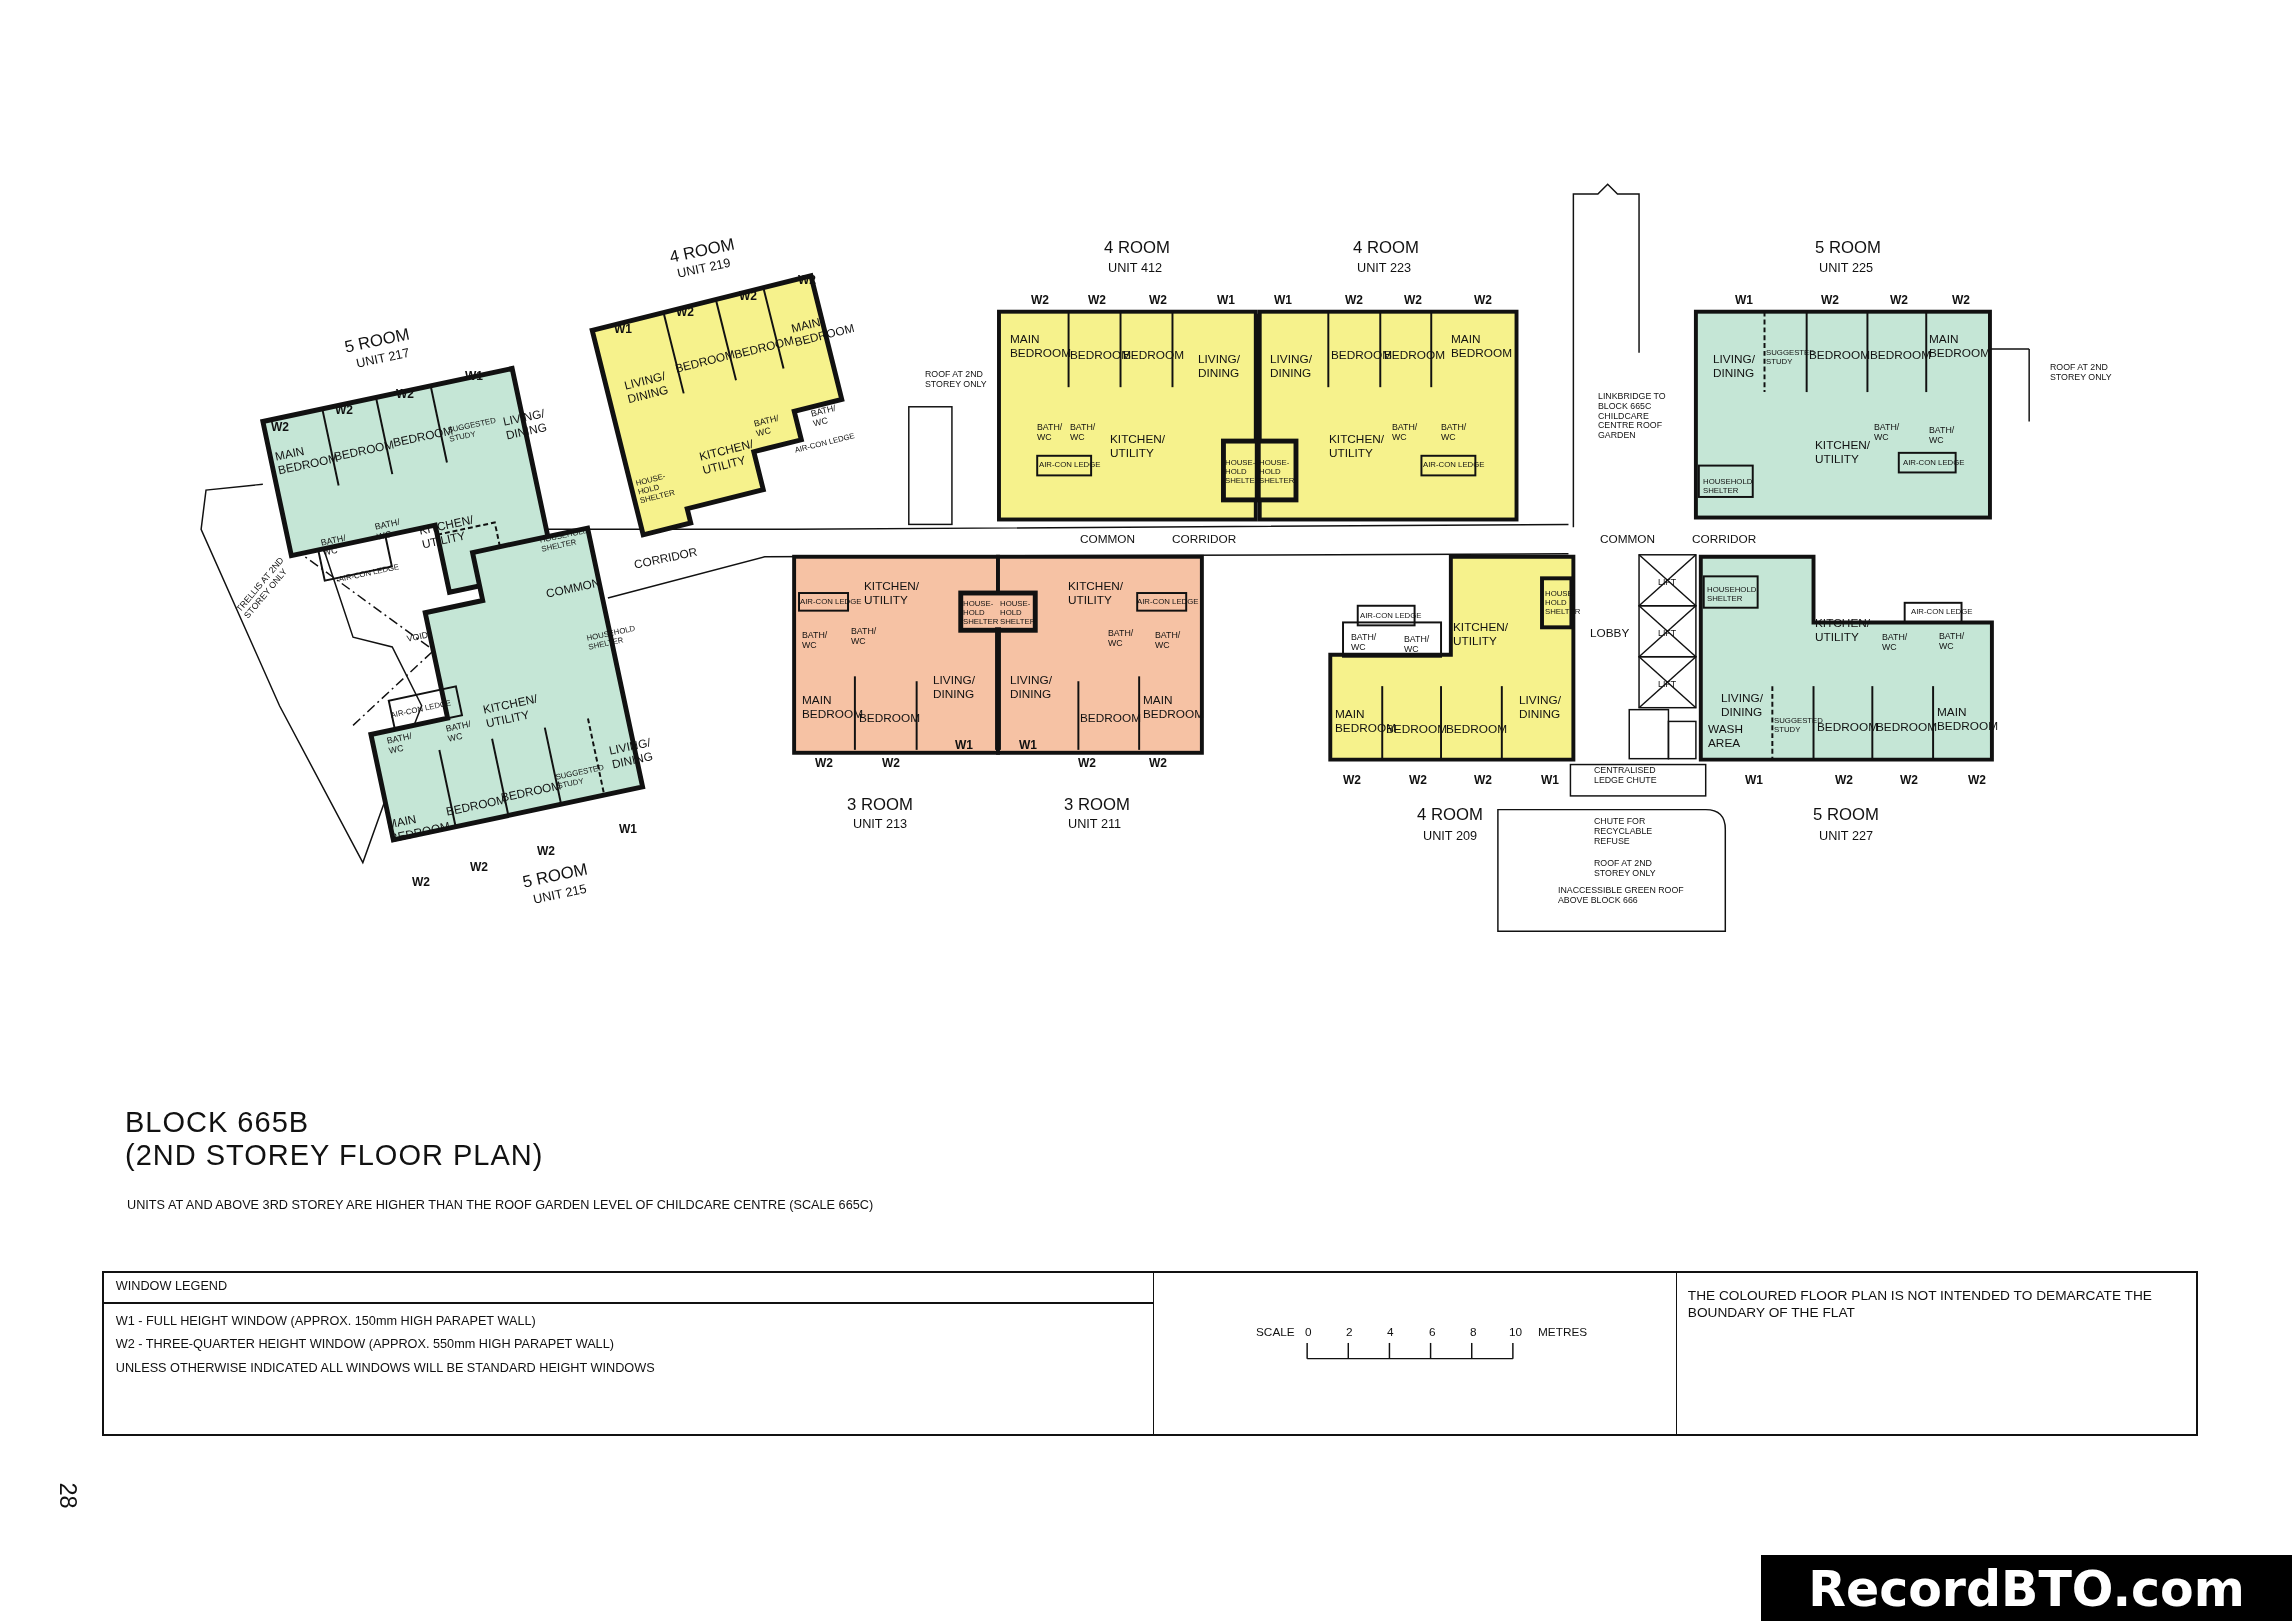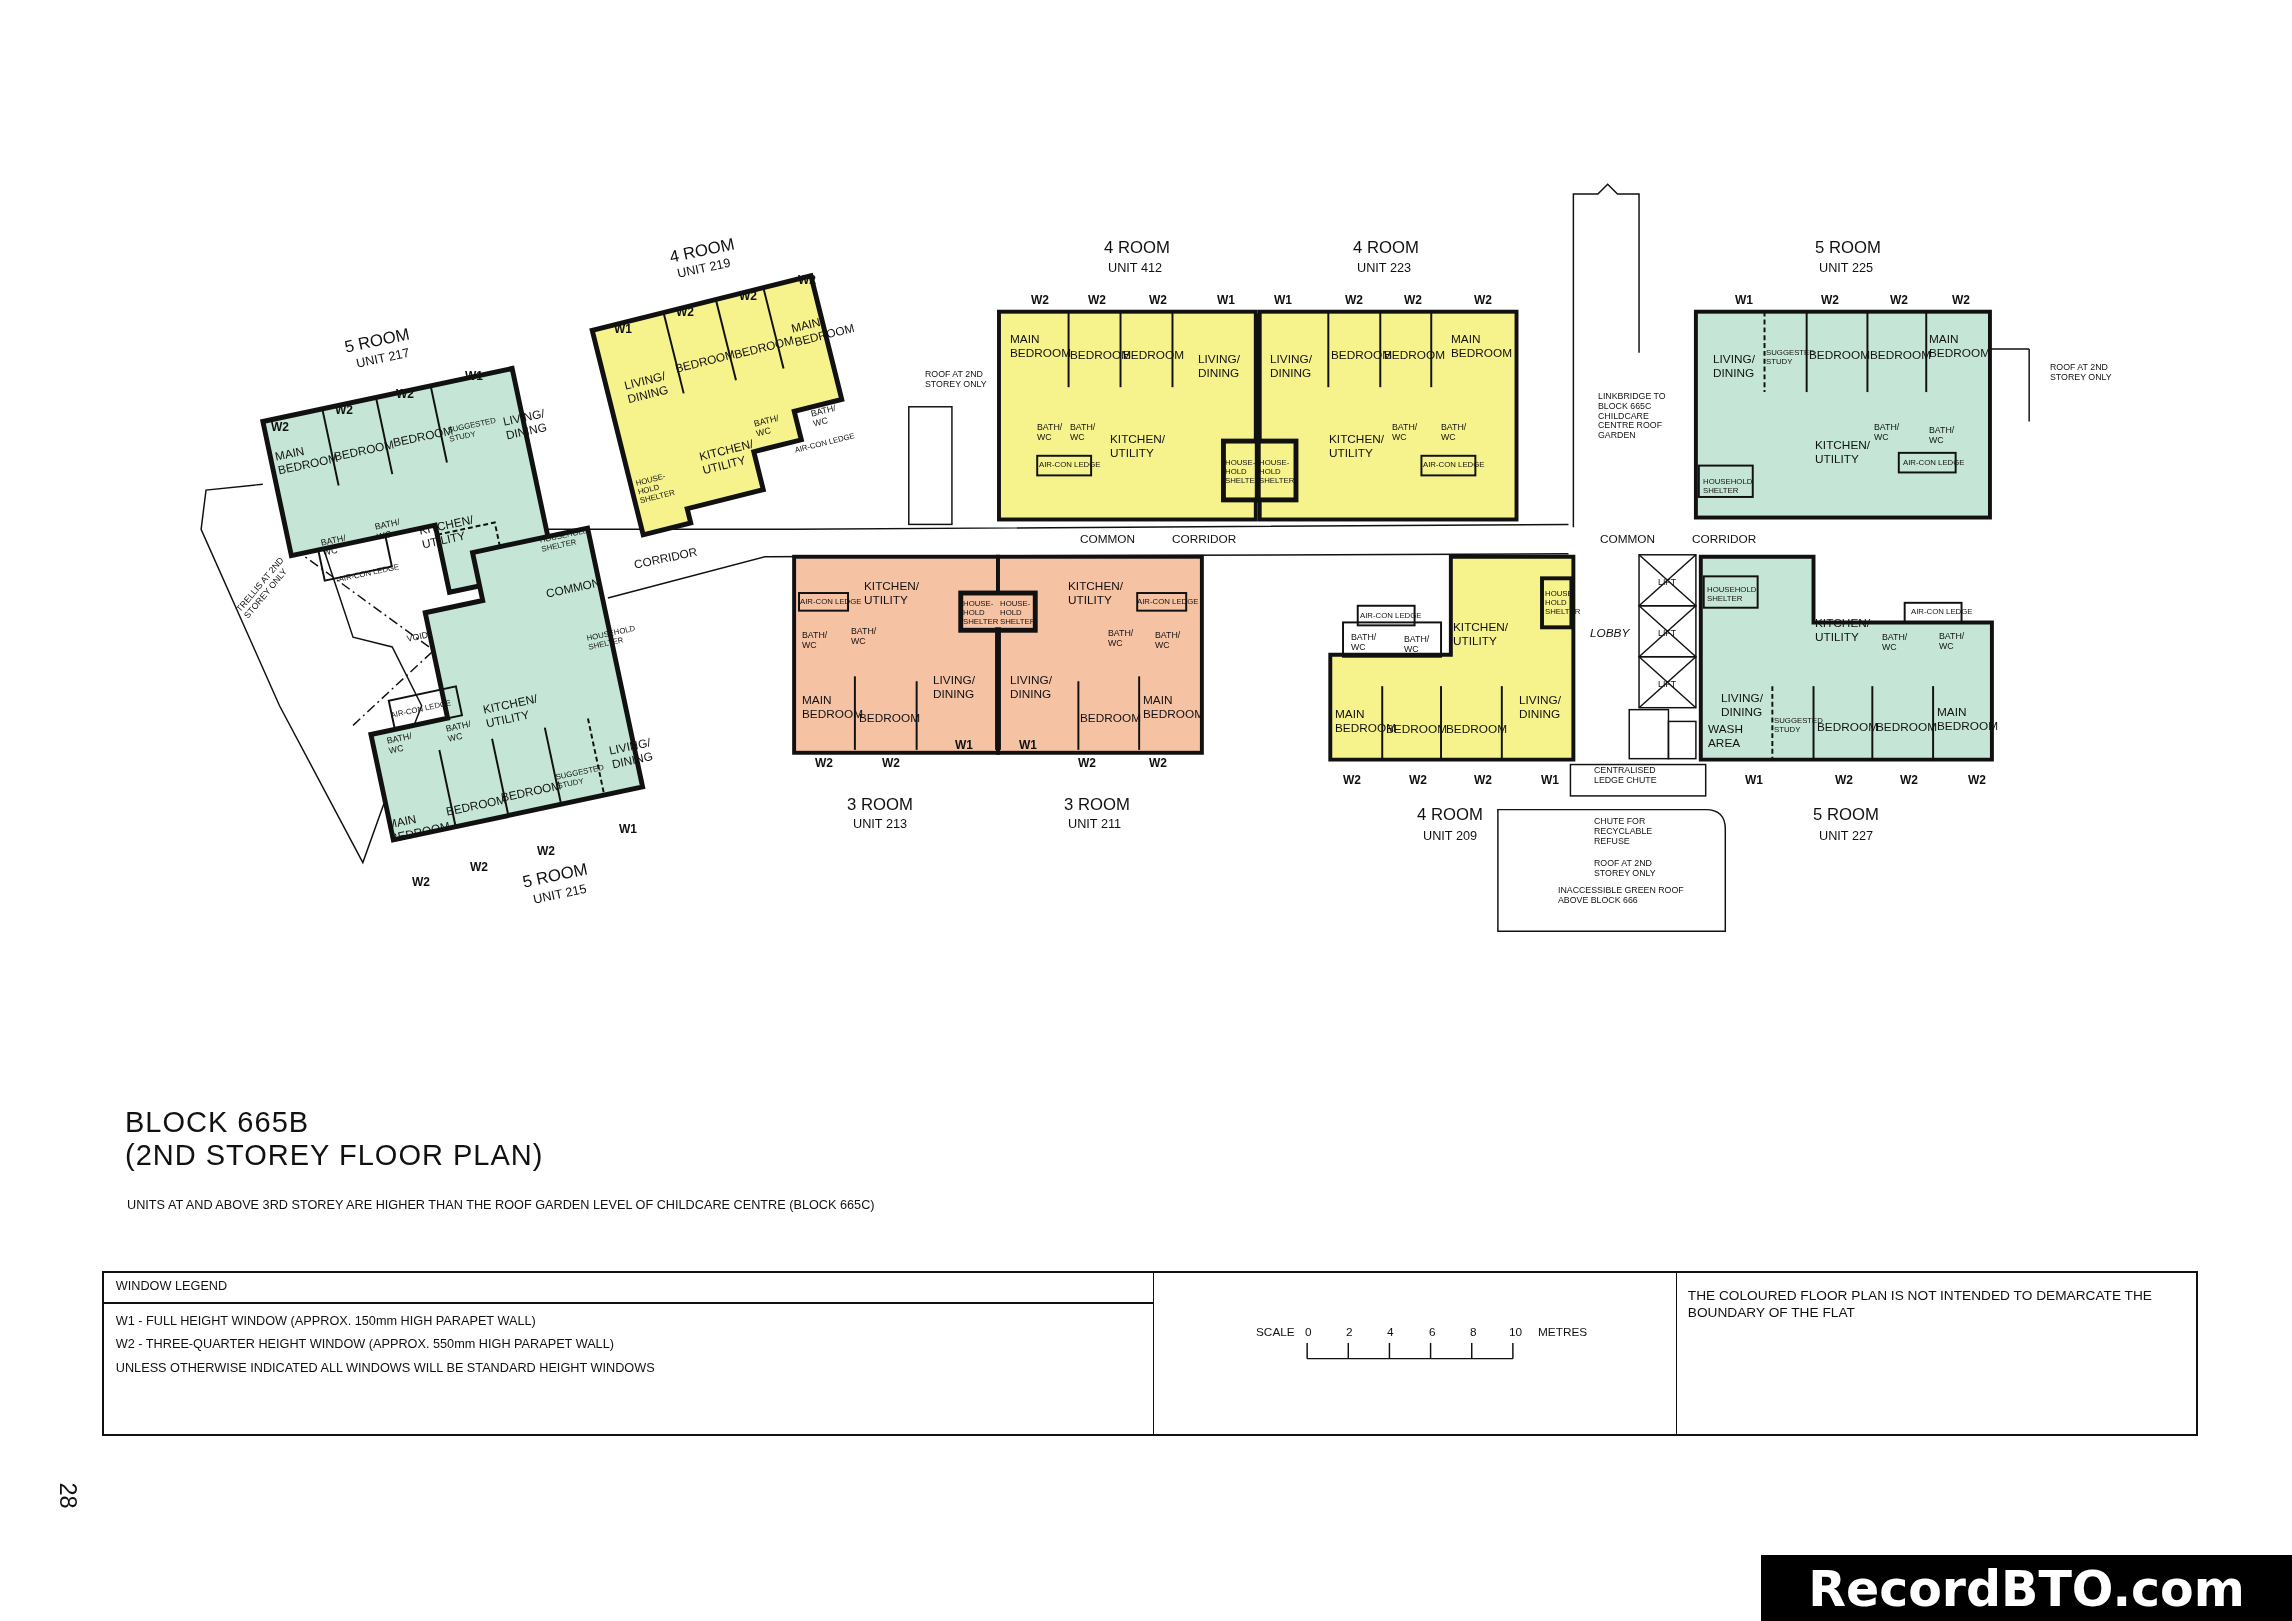--- a/index.html
+++ b/index.html
@@ -324,41 +324,41 @@
   <div class="lbl w" style="left:470px;top:861px;">W2</div>
   <div class="lbl w" style="left:537px;top:845px;">W2</div>
   <div class="lbl w" style="left:619px;top:823px;">W1</div>
 
   <div class="lbl c" style="left:1080px;top:533px;">COMMON</div>
   <div class="lbl c" style="left:1172px;top:533px;">CORRIDOR</div>
   <div class="lbl c" style="left:1600px;top:533px;">COMMON</div>
   <div class="lbl c" style="left:1692px;top:533px;">CORRIDOR</div>
   <div class="lbl c" style="left:545px;top:588px;transform:rotate(-12deg);">COMMON</div>
   <div class="lbl c" style="left:633px;top:559px;transform:rotate(-12deg);">CORRIDOR</div>
-  <div class="lbl c" style="left:1590px;top:627px;font-style:italic;">LOBBY</div>
+  <div class="lbl c" style="left:1590px;top:627px;">LOBBY</div>
   <div class="lbl sm" style="left:1658px;top:578px;">LIFT</div>
   <div class="lbl sm" style="left:1658px;top:629px;">LIFT</div>
   <div class="lbl sm" style="left:1658px;top:680px;">LIFT</div>
   <div class="lbl sm" style="left:406px;top:635px;transform:rotate(-12deg);">VOID</div>
   <div class="lbl c" style="left:1708px;top:723px;width:35px;white-space:normal;">WASH AREA</div>
   <div class="lbl sm" style="left:235px;top:608px;width:69px;white-space:normal;transform:rotate(-50deg);">TRELLIS AT 2ND STOREY ONLY</div>
   <div class="lbl sm" style="left:925px;top:370px;width:69px;white-space:normal;">ROOF AT 2ND STOREY ONLY</div>
   <div class="lbl sm" style="left:2050px;top:363px;width:69px;white-space:normal;">ROOF AT 2ND STOREY ONLY</div>
   <div class="lbl sm" style="left:1598px;top:392px;width:69px;white-space:normal;">LINKBRIDGE TO BLOCK 665C CHILDCARE CENTRE ROOF GARDEN</div>
   <div class="lbl sm" style="left:1594px;top:766px;width:78px;white-space:normal;">CENTRALISED LEDGE CHUTE</div>
   <div class="lbl sm" style="left:1594px;top:817px;width:69px;white-space:normal;">CHUTE FOR RECYCLABLE REFUSE</div>
   <div class="lbl sm" style="left:1594px;top:859px;width:69px;white-space:normal;">ROOF AT 2ND STOREY ONLY</div>
   <div class="lbl sm" style="left:1558px;top:886px;width:127px;white-space:normal;">INACCESSIBLE GREEN ROOF ABOVE BLOCK 666</div>
 </div>
 
 <div class="title">
   <div>BLOCK 665B</div>
   <div>(2ND STOREY FLOOR PLAN)</div>
 </div>
-<div class="note">UNITS AT AND ABOVE 3RD STOREY ARE HIGHER THAN THE ROOF GARDEN LEVEL OF CHILDCARE CENTRE (BLOCK 665C)</div>
+<div class="note">UNITS AT AND ABOVE 3RD STOREY ARE HIGHER THAN THE ROOF GARDEN LEVEL OF CHILDCARE CENTRE (SCALE 665C)</div>
 
 <div class="legend-box">
   <div class="lg-left">
     <div class="lg-head">WINDOW LEGEND</div>
     <div style="padding-top:5.9px;">
       <div class="lg-line">W1  -  FULL HEIGHT WINDOW (APPROX. 150mm HIGH PARAPET WALL)</div>
       <div class="lg-line">W2  -  THREE-QUARTER HEIGHT WINDOW (APPROX. 550mm HIGH PARAPET WALL)</div>
       <div class="lg-line">UNLESS OTHERWISE INDICATED ALL WINDOWS WILL BE STANDARD HEIGHT WINDOWS</div>
     </div>
   </div>

